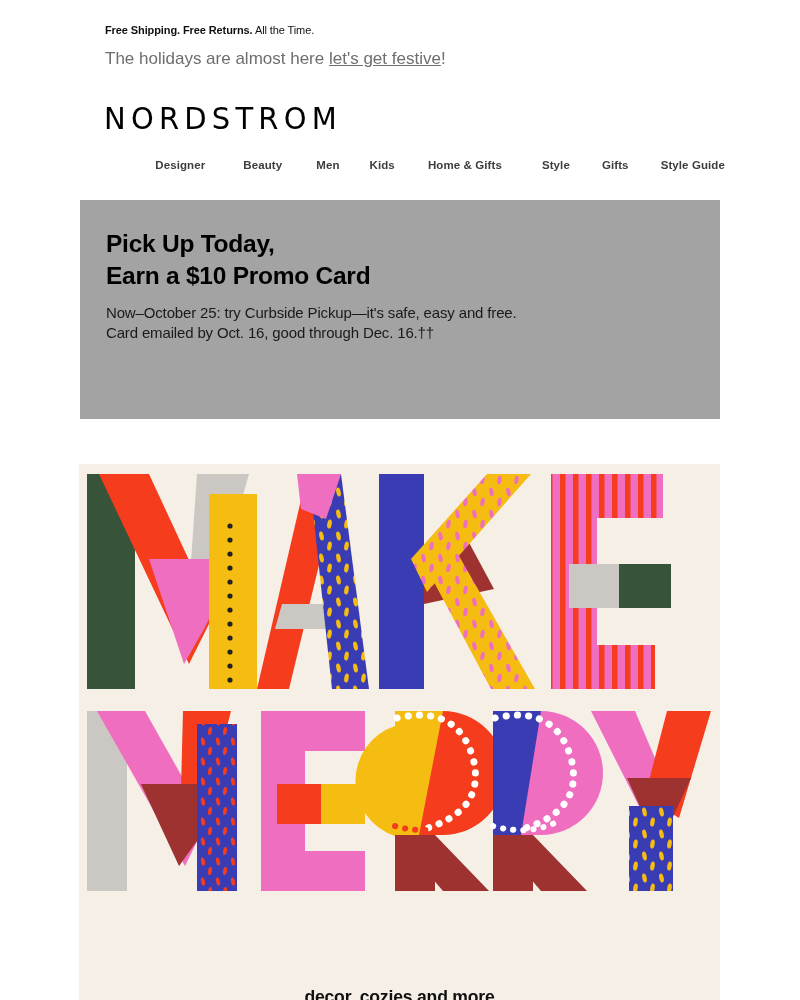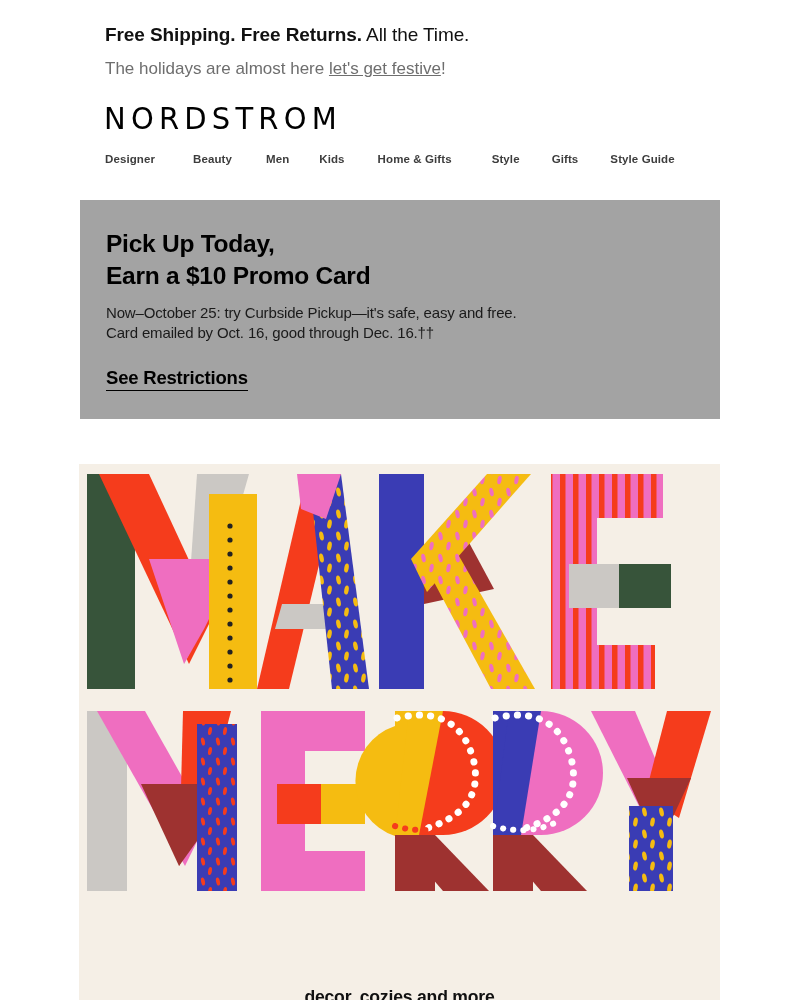--- a/index.html
+++ b/index.html
@@ -7,42 +7,42 @@
     width: 800px; height: 1000px;
     background: #ffffff;
     font-family: "Liberation Sans", sans-serif;
     overflow: hidden;
   }
   .page { position: relative; width: 800px; height: 1000px; background:#fff; }
 
   
   .topbar { position:absolute; left:105px; top:24px; width:620px; }
   .ship-line {
-    font-size: 19px; color:#111; letter-spacing:-0.1px; white-space:nowrap;
+    font-size: 11px; color:#111; letter-spacing:-0.1px; white-space:nowrap;
   }
   .ship-line .bold { font-weight:700; }
   .ship-line .reg { font-weight:400; }
   .holiday-line {
     margin-top:13px; font-size:17px; color:#6e6e6e; white-space:nowrap;
   }
   .holiday-line a { color:#6e6e6e; text-decoration:underline; }
 
   
   .logo {
     position:absolute; left:104px; top:104px;
     font-size:29px; font-weight:400; color:#000;
     letter-spacing:5.2px; line-height:1;
     font-family:"DejaVu Sans", sans-serif;
     transform: scaleY(1.06); transform-origin: left top;
   }
 
   
   .nav {
-    position:absolute; left:105px; top:153px; width:620px;
-    display:flex; align-items:center;
+    position:absolute; left:105px; top:159px; width:620px;
+    display:flex; align-items:center;justify-content:flex-end;
   }
   .nav a {
     font-size:11.5px; font-weight:700; color:#3d3d3d;
     text-decoration:none; white-space:nowrap; letter-spacing:0.1px;
   }
   .nav .sp { display:block; }
   .sp1{width:38px}.sp2{width:34px}.sp3{width:30px}
   .sp4{width:33px}.sp5{width:40px}.sp6{width:32px}.sp7{width:32px}
 
   
@@ -116,21 +116,20 @@
   <section class="promo">
     <div class="promo-inner">
       <h1>
         <span>Pick Up Today,</span><br>
         <span>Earn a $10 Promo Card</span>
       </h1>
       <div class="body">
         <span>Now–October 25: try Curbside Pickup—it's safe, easy and free.</span><br>
         <span>Card emailed by Oct. 16, good through Dec. 16.††</span>
       </div>
-      <a href="#" class="cta">See Restrictions</a>
     </div>
   </section>
 
   <section class="hero">
     <svg class="hero-art" viewBox="0 0 641 500" preserveAspectRatio="xMidYMin meet">
       <defs>
 
         <pattern id="pBlueYellow" width="17" height="22" patternUnits="userSpaceOnUse">
           <rect width="17" height="22" fill="#3a3cb4"></rect>
           <ellipse cx="4.5" cy="6" rx="2.2" ry="4.6" fill="#f5bc11" transform="rotate(-12 4.5 6)"></ellipse>

